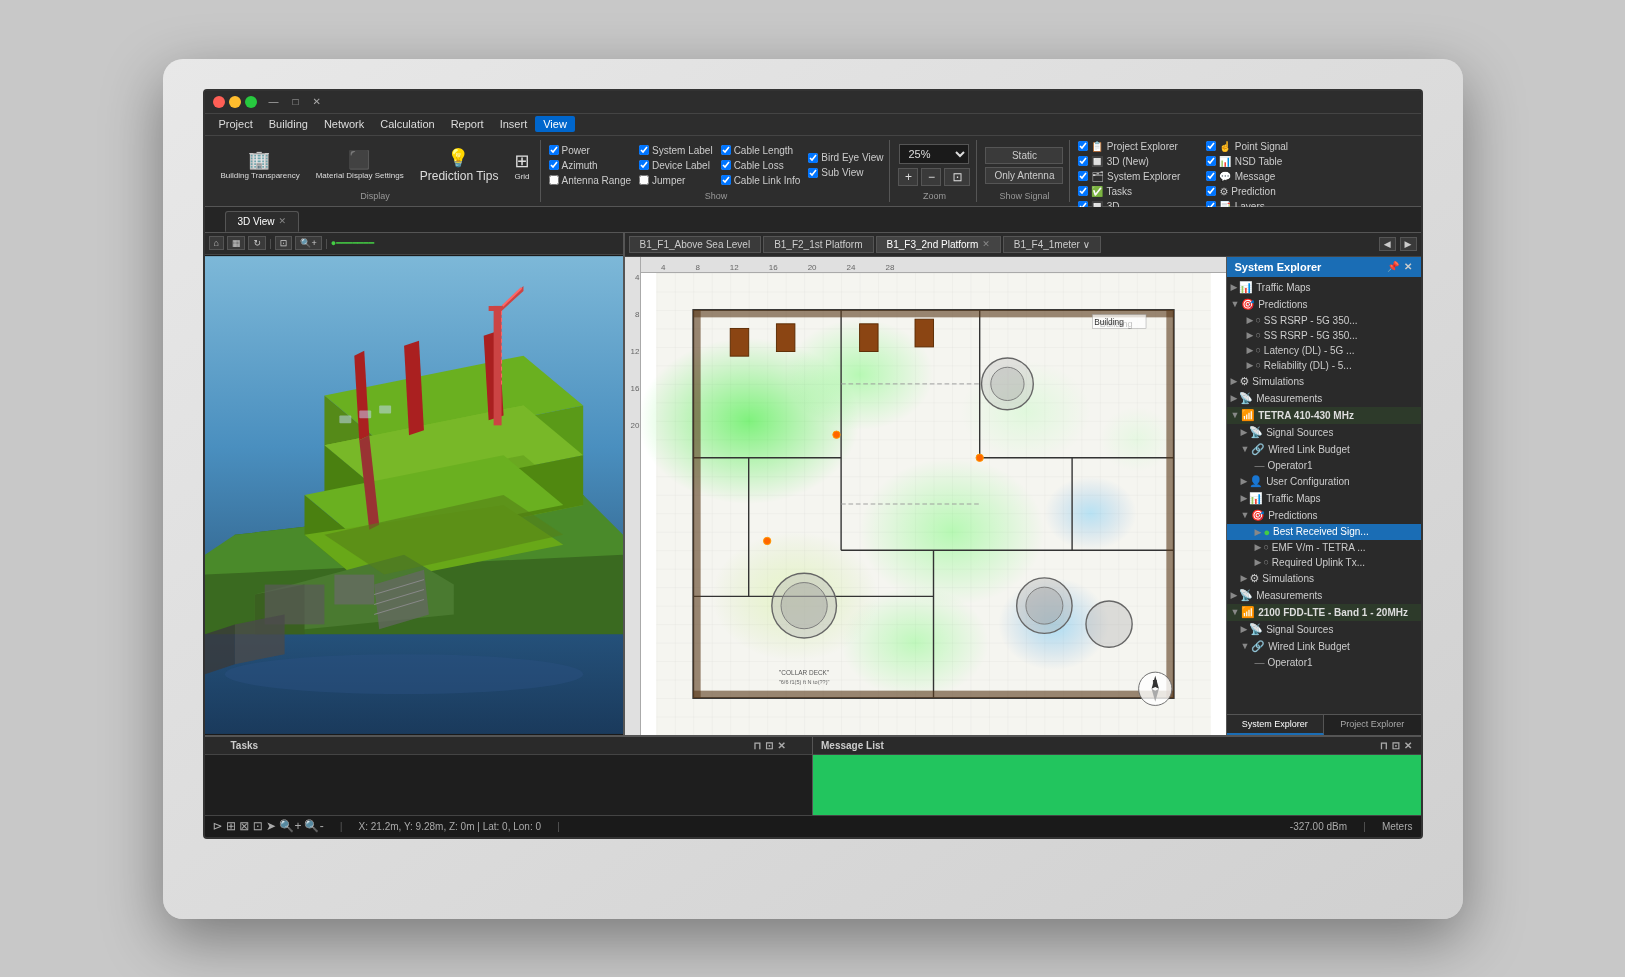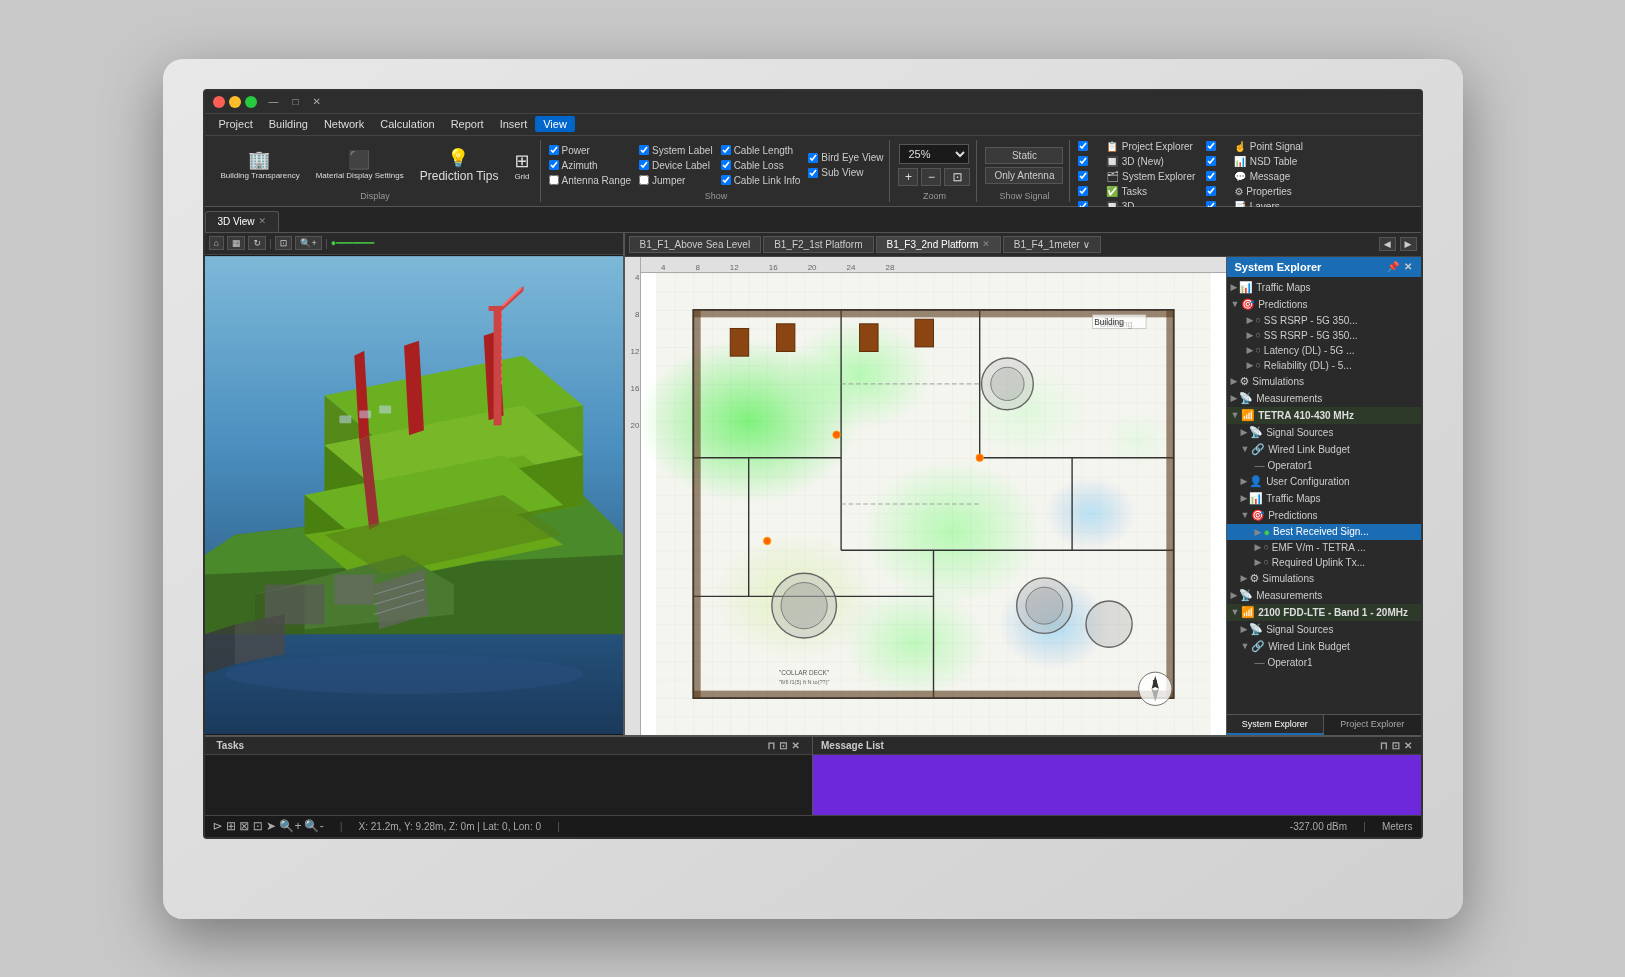--- a/index.html
+++ b/index.html
@@ -122,30 +122,30 @@
     }
     .signal-btn {
       background: #3a3a3a;
       border: 1px solid #555;
       color: #ccc;
       font-size: 10px;
       padding: 2px 8px;
       cursor: pointer;
       text-align: center;
     }
-    .win-cb-row { display: flex; align-items: center; gap: 18px; color: #ccc; font-size: 10px; width: 120px; }
+    .win-cb-row { display: flex; align-items: center; gap: 3px; color: #ccc; font-size: 10px; width: 120px; }
     .win-cb-row input[type=checkbox] { width: 10px; height: 10px; }
 
     
     .tab-bar {
       background: #252525;
       height: 26px;
       display: flex;
       align-items: flex-end;
-      padding: 0 0;
+      padding: 0 20px;
       border-bottom: 1px solid #555;
       flex-shrink: 0;
     }
     .view-tab {
       background: #3a3a3a;
       color: #ccc;
       padding: 4px 12px;
       font-size: 10px;
       cursor: pointer;
       border: 1px solid #555;
@@ -308,38 +308,38 @@
 
     .tasks-panel {
       flex: 1;
       background: #1e1e1e;
       border-right: 1px solid #555;
     }
 
     .tasks-header {
       background: #2a2a2a;
       color: #ccc;
-      padding: 3px 12px;
+      padding: 3px 26px;
       font-size: 10px;
       font-weight: bold;
       border-bottom: 1px solid #444;
       display: flex;
       align-items: flex-end;
       justify-content: space-between;
     }
 
     .tasks-content {
       padding: 4px 8px;
       color: #aaa;
       font-size: 10px;
     }
 
     .message-panel {
       flex: 1;
-      background: #6d28d9;
+      background: #22c55e;
     }
 
     .message-header {
       background: #2a2a2a;
       color: #ccc;
       padding: 3px 8px;
       font-size: 10px;
       font-weight: bold;
       border-bottom: 1px solid #444;
       display: flex;
@@ -591,21 +591,21 @@
           <label class="cb-row win-cb-row">
               <input type="checkbox" checked="" style="">
               <span>💬 Message</span>
             </label>
           <label class="cb-row win-cb-row">
               <input type="checkbox" checked="" style="">
               <span>✅ Tasks</span>
             </label>
           <label class="cb-row win-cb-row">
               <input type="checkbox" checked="" style="">
-              <span>⚙ Properties</span>
+              <span>⚙ Prediction</span>
             </label>
           <label class="cb-row win-cb-row">
               <input type="checkbox" checked="" style="">
               <span>🔲 3D</span>
             </label>
           <label class="cb-row win-cb-row">
               <input type="checkbox" checked="" style="">
               <span>📑 Layers</span>
             </label>
         </div>

